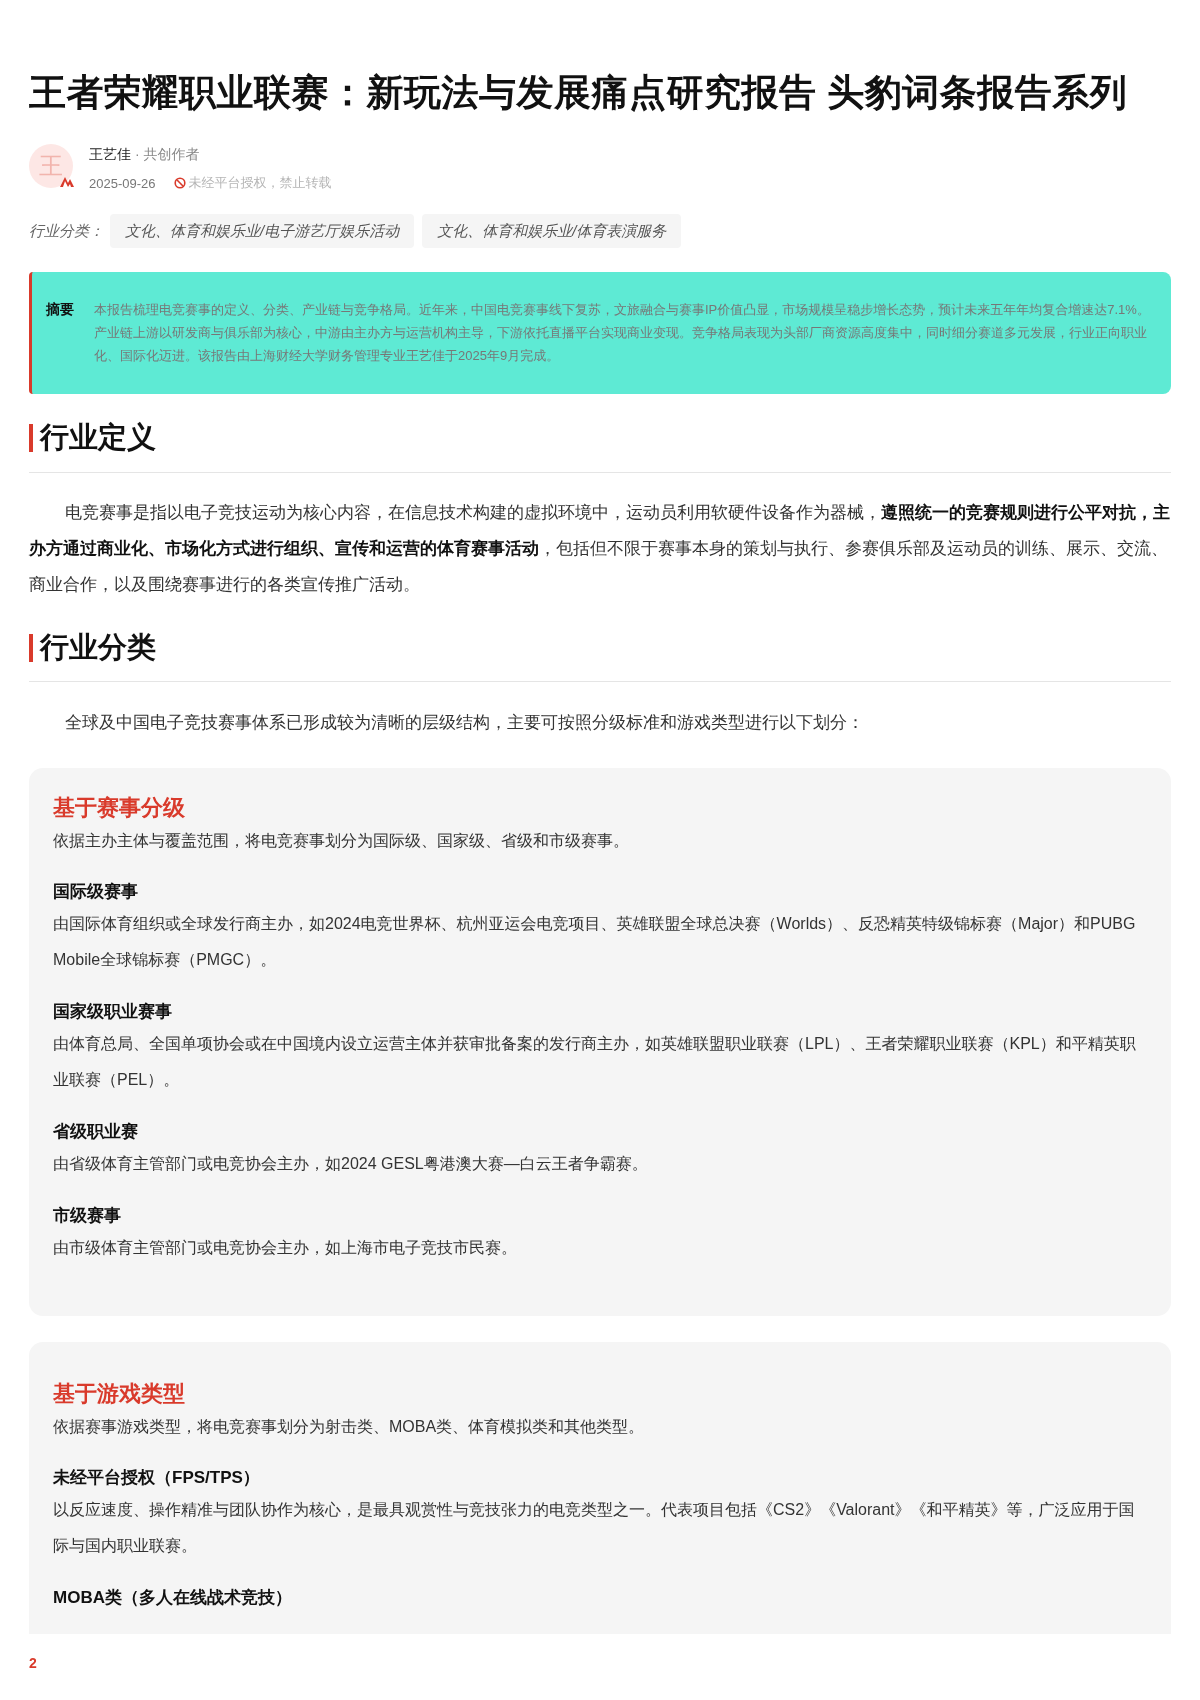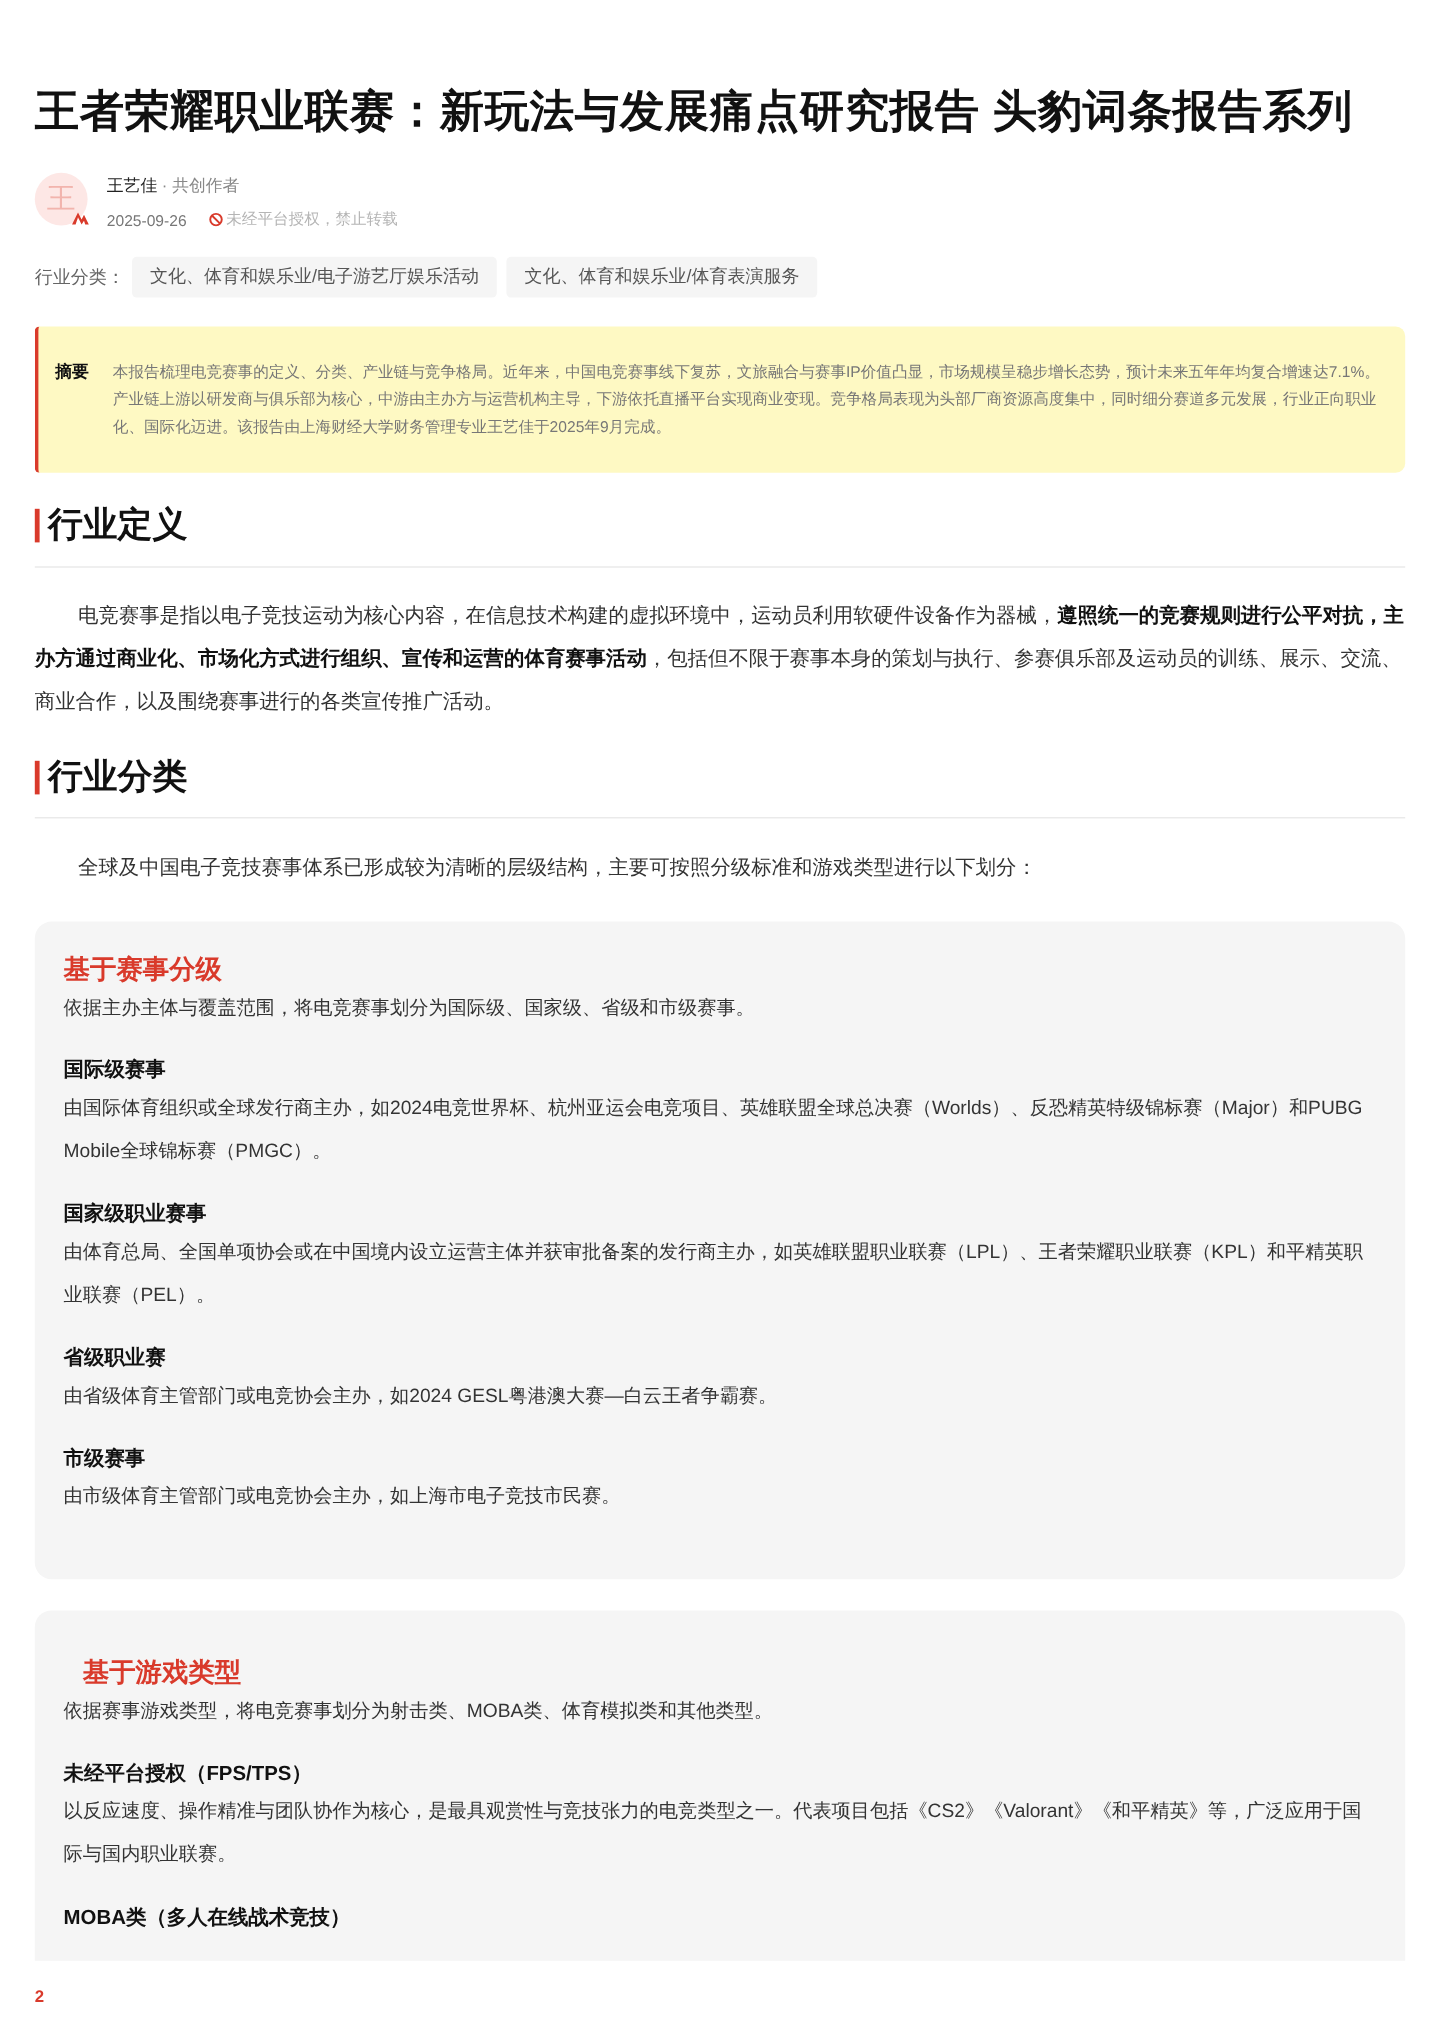--- a/index.html
+++ b/index.html
@@ -12,25 +12,25 @@
 
   .author-row { position: absolute; top: 142px; left: 0; height: 50px; width: 600px; }
   .avatar { position: absolute; left: 0; top: 2px; width: 44px; height: 44px; border-radius: 50%; background: #fde7e5; color: #f2b4ad; font-size: 24px; text-align: center; line-height: 44px; }
   .avatar-badge { position: absolute; left: 30px; top: 32px; width: 16px; height: 14px; }
   .author-name { position: absolute; left: 60px; top: 4px; font-size: 14px; color: #222; white-space: nowrap; }
   .author-role { color: #888; }
   .meta-line { position: absolute; left: 60px; top: 32px; font-size: 13px; color: #777; white-space: nowrap; display: flex; align-items: center; }
   .no-repost { margin-left: 18px; color: #b5b5b5; display: flex; align-items: center; }
   .no-repost svg { margin-right: 3px; }
 
-  .tags-row { position: absolute; top: 214px; left: 0; display: flex; align-items: center; font-size: 15px; }
+  .tags-row { position: absolute; top: 214px; left: 0; display: flex; align-items: center; font-size: 15px; font-style: italic; }
   .tags-label { color: #666; margin-right: 6px; }
   .tag { background: #f5f5f5; border-radius: 4px; padding: 0 15px; height: 34px; line-height: 34px; color: #555; margin-right: 8px; text-align: right; }
 
-  .summary { position: absolute; top: 272px; left: 0; width: 1142px; height: 122px; background: #fef9c3; border-left: 3px solid #d93a2b; border-radius: 4px 8px 8px 4px; padding: 26px 20px 0 14px; display: flex; }
+  .summary { position: absolute; top: 272px; left: 0; width: 1142px; height: 122px; background: #5eead4; border-left: 3px solid #d93a2b; border-radius: 4px 8px 8px 4px; padding: 26px 20px 0 14px; display: flex; }
   .summary-label { font-size: 14px; font-weight: 700; color: #111; width: 48px; flex: none; line-height: 23px; }
   .summary-text { font-size: 13px; color: #777; line-height: 23px; }
 
   .section-h { position: absolute; left: 0; display: flex; align-items: center; font-size: 29px; font-weight: 700; color: #111; text-align: right; }
   .section-bar { width: 4px; height: 28px; background: #d93a2b; margin-right: 7px; }
   .divider { position: absolute; left: 0; width: 1142px; height: 1px; background: #e5e5e5; }
 
   .para { position: absolute; left: 0; width: 1142px; font-size: 17px; line-height: 36px; color: #333; text-indent: 36px; }
   .para b { color: #111; font-weight: 700; }
 
@@ -103,21 +103,21 @@
     <div class="sub-text">由国际体育组织或全球发行商主办，如2024电竞世界杯、杭州亚运会电竞项目、英雄联盟全球总决赛（Worlds）、反恐精英特级锦标赛（Major）和PUBG Mobile全球锦标赛（PMGC）。</div>
     <div class="sub-title">国家级职业赛事</div>
     <div class="sub-text">由体育总局、全国单项协会或在中国境内设立运营主体并获审批备案的发行商主办，如英雄联盟职业联赛（LPL）、王者荣耀职业联赛（KPL）和平精英职业联赛（PEL）。</div>
     <div class="sub-title">省级职业赛</div>
     <div class="sub-text">由省级体育主管部门或电竞协会主办，如2024 GESL粤港澳大赛—白云王者争霸赛。</div>
     <div class="sub-title">市级赛事</div>
     <div class="sub-text">由市级体育主管部门或电竞协会主办，如上海市电子竞技市民赛。</div>
   </div>
 
   <div class="card" style="top:1342px; height:292px; border-radius:14px 14px 0 0;">
-    <div class="card-title" style="margin-top:12px;margin-left:16px;">基于游戏类型</div>
+    <div class="card-title" style="margin-top:12px;">基于游戏类型</div>
     <div class="card-intro">依据赛事游戏类型，将电竞赛事划分为射击类、MOBA类、体育模拟类和其他类型。</div>
     <div class="sub-title">未经平台授权（FPS/TPS）</div>
     <div class="sub-text">以反应速度、操作精准与团队协作为核心，是最具观赏性与竞技张力的电竞类型之一。代表项目包括《CS2》《Valorant》《和平精英》等，广泛应用于国际与国内职业联赛。</div>
     <div class="sub-title">MOBA类（多人在线战术竞技）</div>
   </div>
 </div>
 
 <div class="page-num">2</div>
 
 </body></html>

